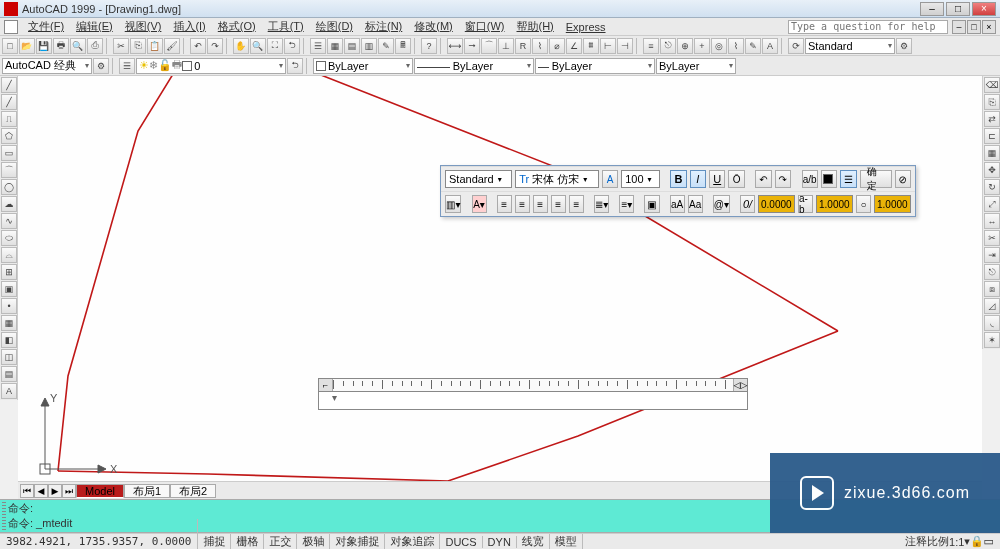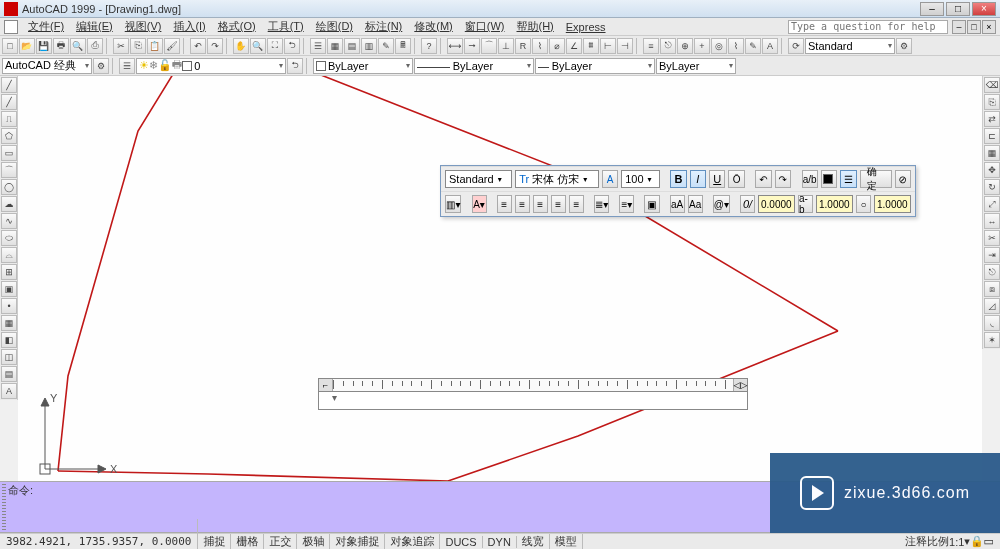--- a/index.html
+++ b/index.html
@@ -42,42 +42,42 @@
 
 
 .txtpanel { position: absolute; left: 440px; top: 165px; width: 476px; background: #e8e8e8; border: 1px solid #7a9ac0; box-shadow: 2px 2px 4px rgba(0,0,0,.2); }
 .txtpanel .hdr { height: 16px; background: linear-gradient(#b8d0e8,#98b8d8); padding: 0 4px; font-size: 10px; color: #223; display:flex; align-items:center; }
 .txtpanel .row { display: flex; align-items: center; gap: 3px; padding: 3px 4px; background: #ececec; border-top:1px solid #ddd; }
 .txtpanel .cbo { height: 18px; background: #fff; border: 1px solid #888; display: flex; align-items: center; padding: 0 3px; font-size: 10px; }
 .txtpanel .cbo .dd { margin-left: 4px; font-size: 8px; }
 .txtpanel .btn { width: 18px; height: 18px; background: linear-gradient(#fafafa,#e0e0e0); border: 1px solid #aaa; display: flex; align-items: center; justify-content: center; font-size: 10px; }
 .txtpanel .btn.active { border-color:#6090c0; background: linear-gradient(#e0f0ff,#c8e0f8); }
 .txtpanel .sep { width: 5px; }
-.txtpanel .numbox { width: 44px; height: 18px; background:#fef9c3; border:1px solid #888; padding:0 2px; font-size:10px; display:flex; align-items:center; }
+.txtpanel .numbox { width: 44px; height: 18px; background:#eab308; border:1px solid #888; padding:0 2px; font-size:10px; display:flex; align-items:center; }
 .txtpanel .okbtn { height:18px; padding:0 6px; background:linear-gradient(#fafafa,#e0e0e0); border:1px solid #aaa; font-size:10px; display:flex; align-items:center; }
 
 
 .mtext { position: absolute; left: 300px; top: 302px; width: 430px; }
 .mtext .ruler { height: 14px; background: #f0f0f0; border: 1px solid #888; position: relative; display:flex; }
 .mtext .ruler .tab { width:14px; height:100%; background:#e0e0e0; border-right:1px solid #aaa; display:flex;align-items:center;justify-content:center;font-size:9px; }
 .mtext .ruler .ticks { flex:1; position:relative; background:#fafafa; }
 .mtext .ruler .tick { position:absolute; top:2px; width:1px; height:5px; background:#666; }
 .mtext .ruler .tick.major { height:9px; top:1px; }
 .mtext .ruler .endcap { width:14px; border-left:1px solid #aaa; display:flex;align-items:center;justify-content:center;font-size:9px;background:#e0e0e0; }
 .mtext .inputbox { height: 18px; background: #fff; border: 1px solid #888; border-top:none; }
 .mtext .handle { position:absolute; left:14px; top:14px; font-size:10px; color:#666; }
 
 
 .modeltabs { position: absolute; left: 18px; right: 18px; bottom: 50px; height: 18px; background: #eaeaea; border-top: 1px solid #ccc; display: flex; align-items: center; padding: 0 2px; gap: 0; font-size:10px; }
 .modeltabs .navbtn { width:14px; height:14px; border:1px solid #aaa; background:#f0f0f0; text-align:center; line-height:12px; font-size:9px; }
 .modeltabs .tab { padding: 0 8px; height:14px; border:1px solid #aaa; background:#f8f8f8; line-height:12px; }
 .modeltabs .tab.active { background:#b91c1c; border-bottom-color:#fff; }
 
 
-.cmdarea { position: absolute; left: 0; right: 0; bottom: 16px; height: 52px; background: #c4b5fd; border-top: 1px solid #aaa; border-bottom:1px solid #aaa; padding: 1px 8px; font-family: SimSun, monospace; font-size: 11px; color:#333; overflow:hidden; }
+.cmdarea { position: absolute; left: 0; right: 0; bottom: 16px; height: 34px; background: #5eead4; border-top: 1px solid #aaa; border-bottom:1px solid #aaa; padding: 1px 8px; font-family: SimSun, monospace; font-size: 11px; color:#333; overflow:hidden; }
 .cmdarea .grip { position:absolute; left:2px; top:2px; bottom:2px; width:4px; background:repeating-linear-gradient(#888,#888 1px,transparent 1px,transparent 3px); }
 .cmdarea .line { white-space:pre; }
 
 
 .statusbar { position:absolute; left:0; right:0; bottom:0; height:16px; background:#eaeaea; border-top:1px solid #ccc; display:flex; align-items:center; font-size:10px; color:#333; }
 .statusbar .coords { padding:16px 6px; border-right:1px solid #bbb; font-family:monospace; }
 .statusbar .toggle { padding:0 5px; border-right:1px solid #bbb; }
 .statusbar .right { margin-left:auto; display:flex; align-items:center; gap:0; padding:0 6px; }
 
 
@@ -401,20 +401,21 @@
   <div class="navbtn">▶</div>
   <div class="navbtn">⏭</div>
   <div class="tab active">Model</div>
   <div class="tab">布局1</div>
   <div class="tab">布局2</div>
 </div>
 
 <div class="cmdarea">
   <div class="grip"></div>
   <div class="line">命令:</div>
+  <div class="line">命令: _mtedit</div>
 </div>
 
 <div class="statusbar">
   <div class="coords">3982.4921, 1735.9357, 0.0000</div>
   <div class="toggle">捕捉</div>
   <div class="toggle">栅格</div>
   <div class="toggle">正交</div>
   <div class="toggle">极轴</div>
   <div class="toggle">对象捕捉</div>
   <div class="toggle">对象追踪</div>

